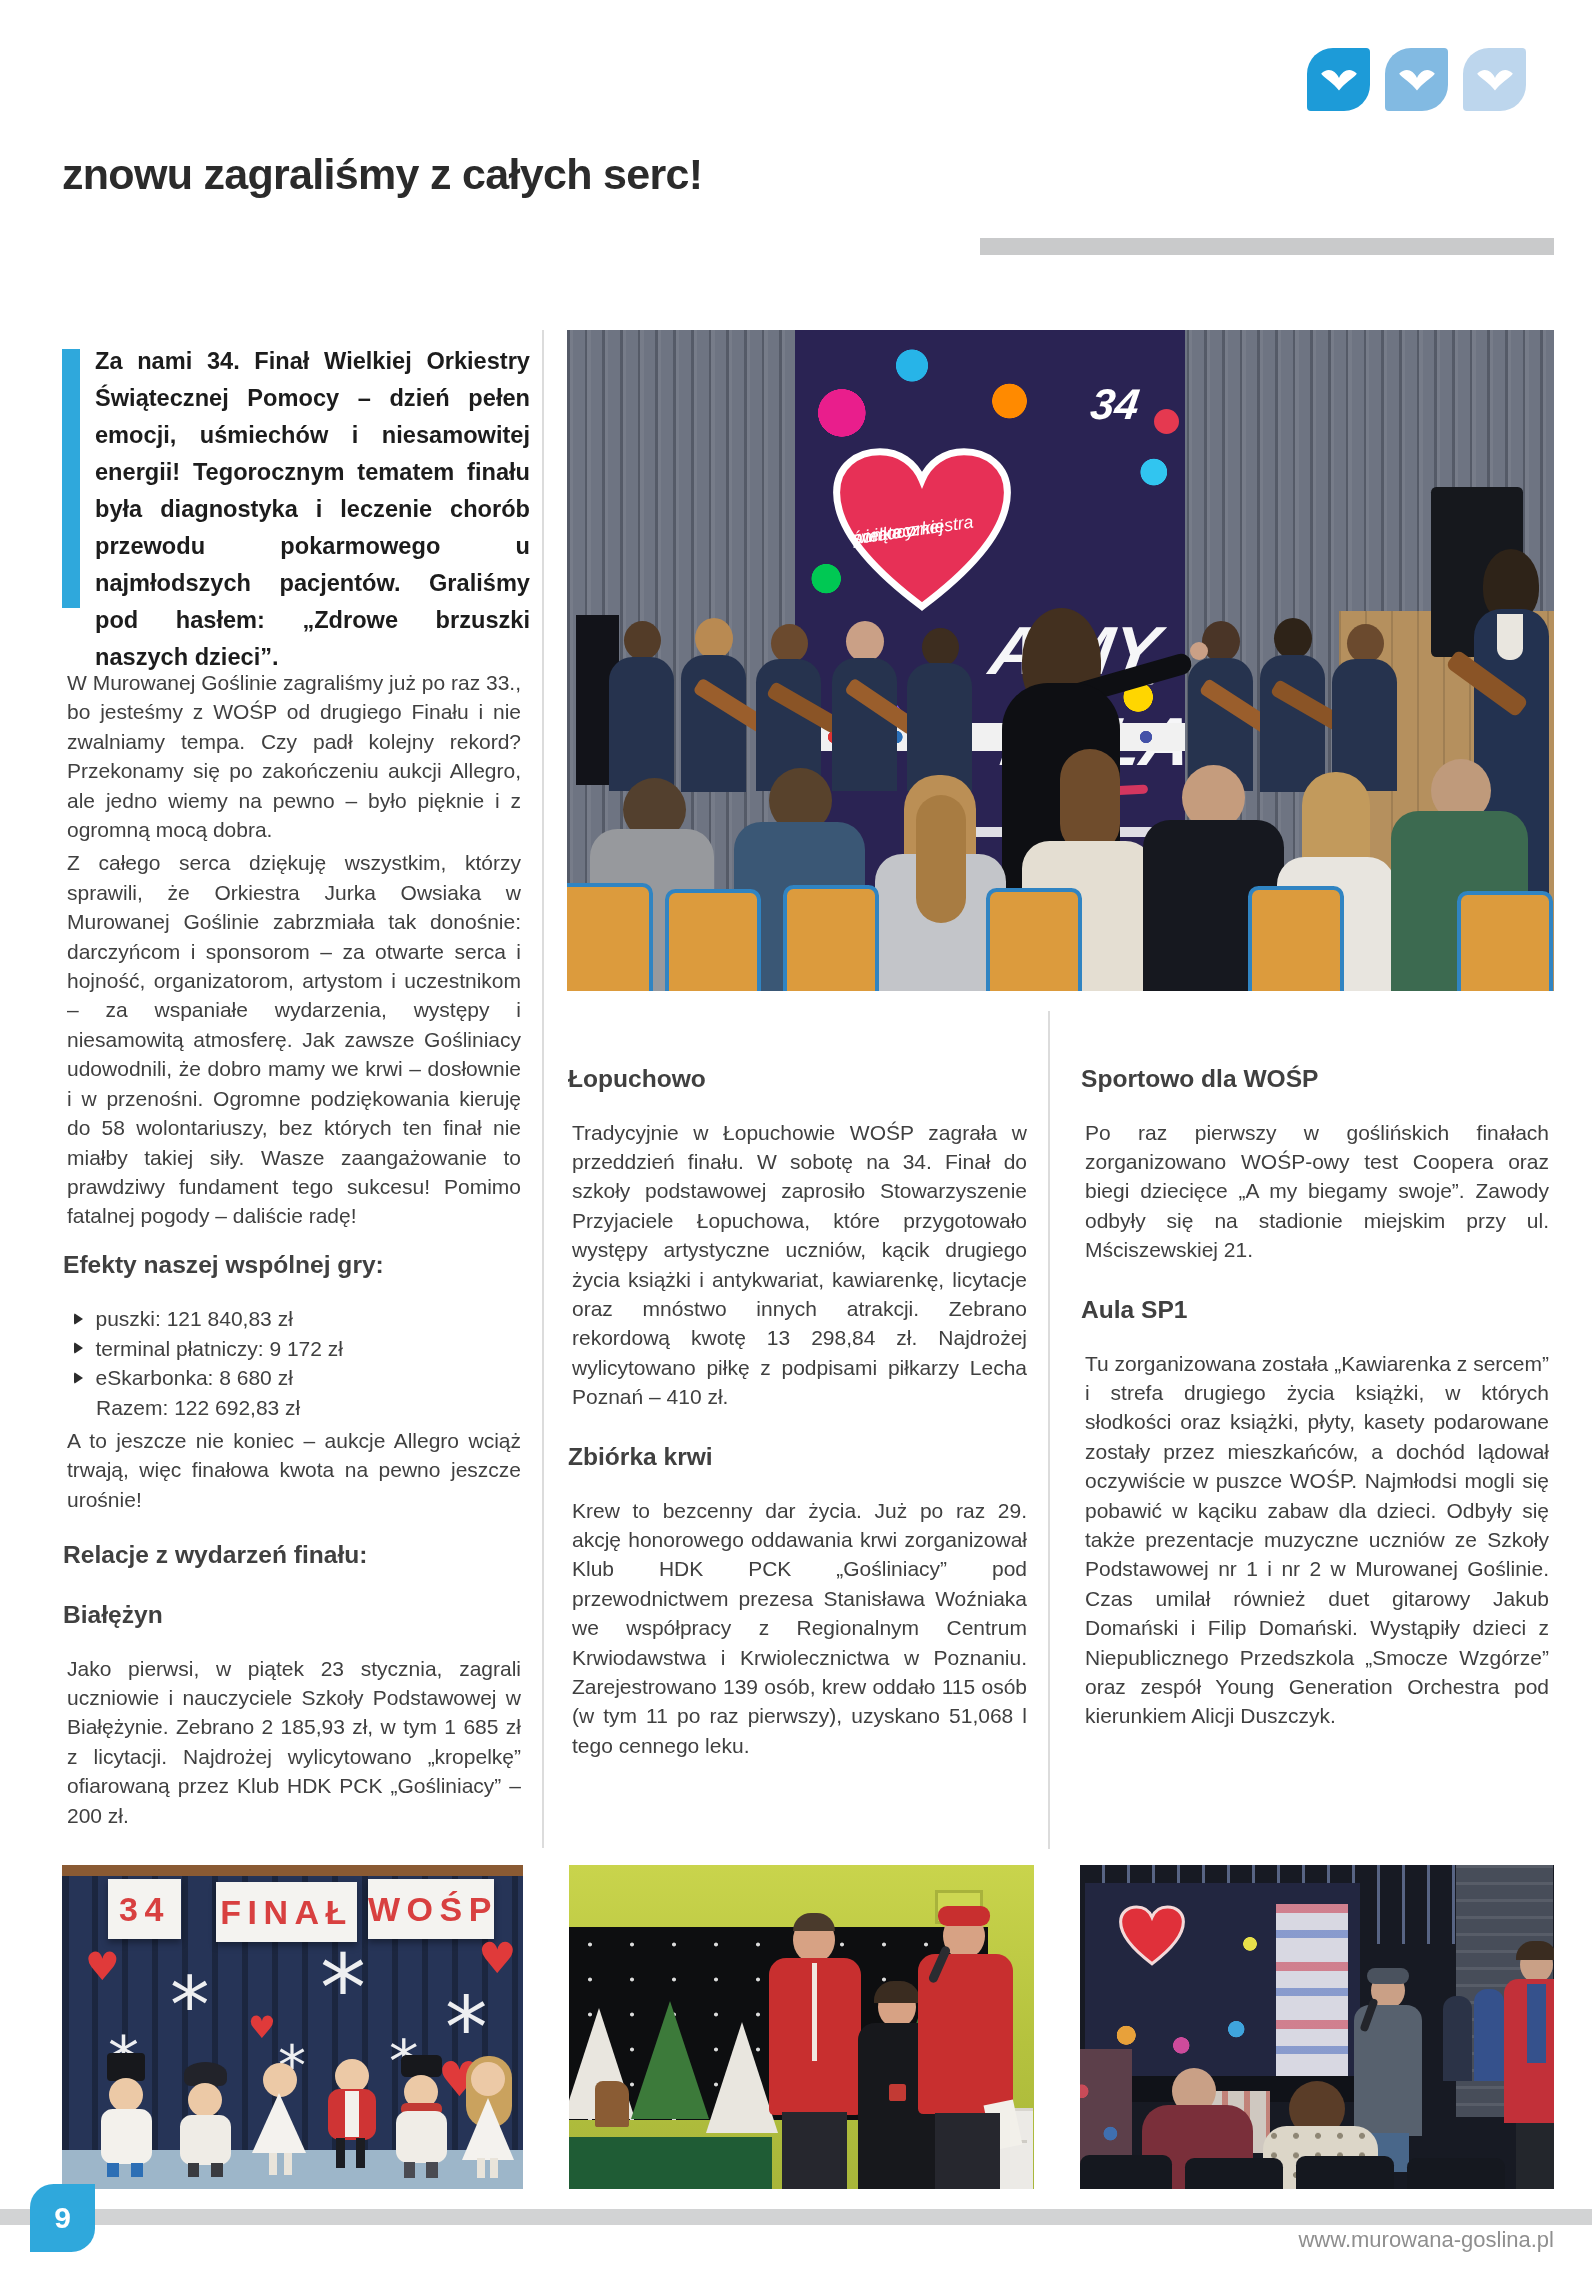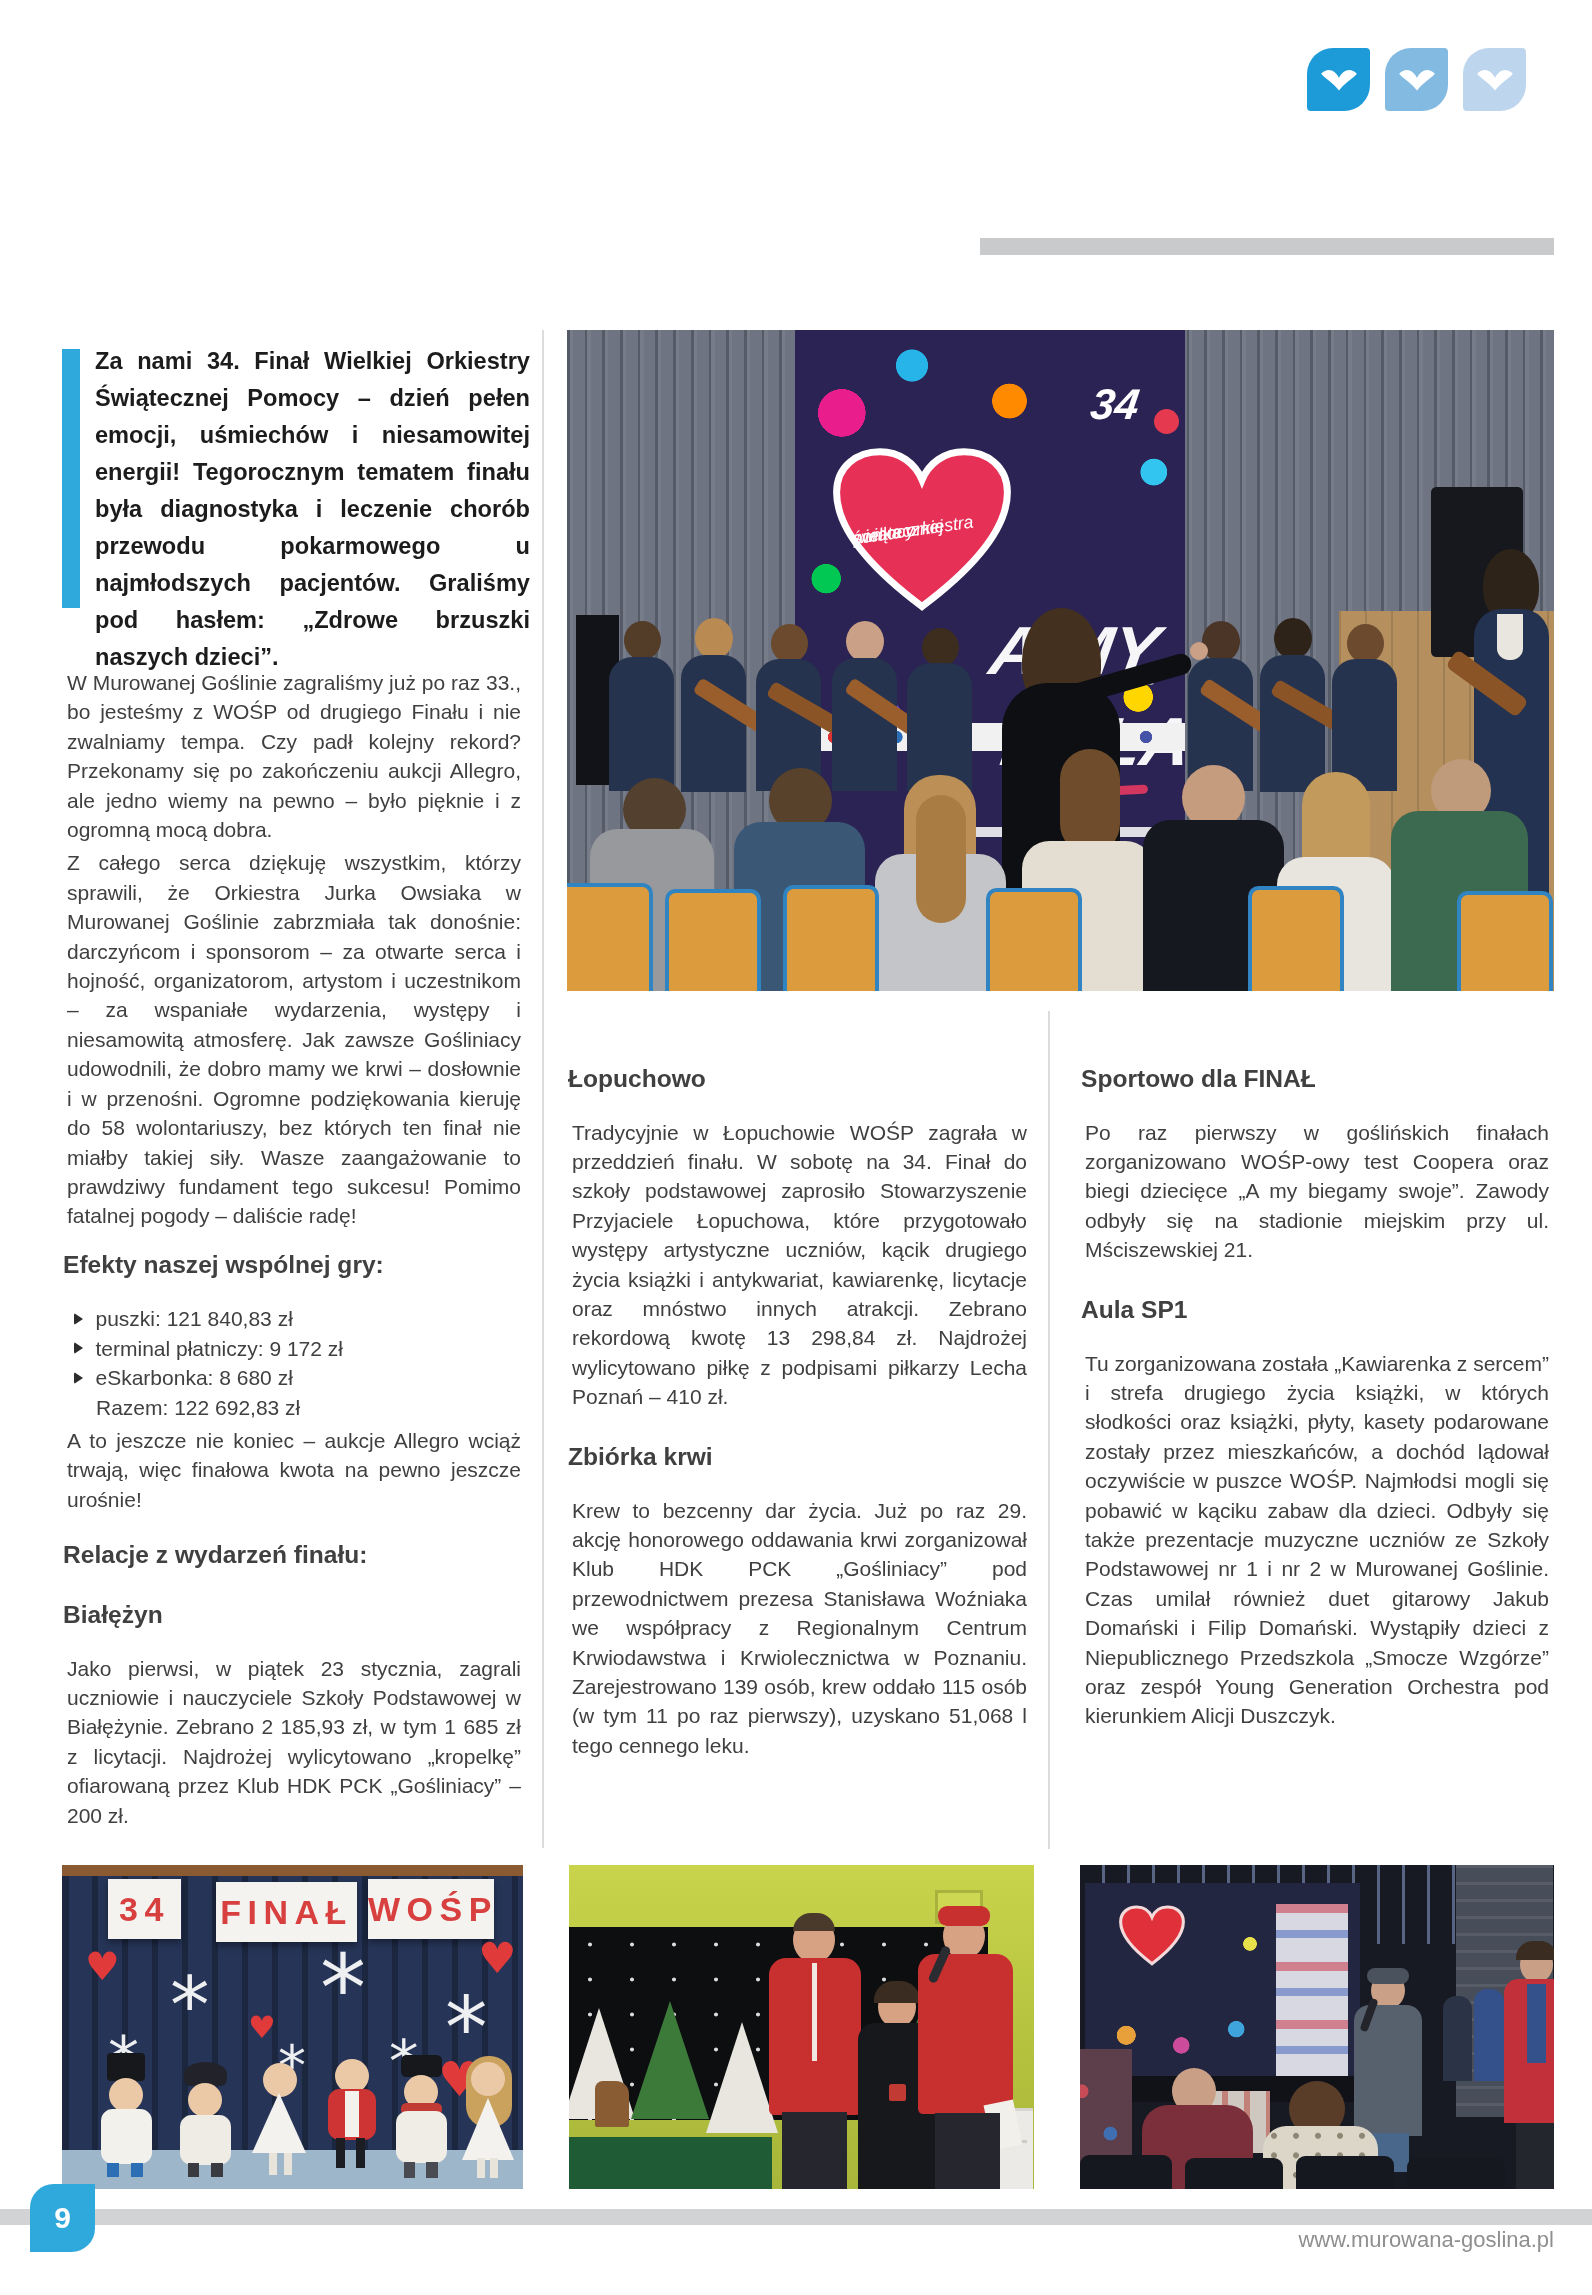--- a/index.html
+++ b/index.html
@@ -125,20 +125,21 @@
         <path fill="#ffffff" d="M6,16 C18,4 32,8 40,24 C48,8 62,4 74,16 C64,28 52,32 40,48 C28,32 16,28 6,16 Z"></path>
       </svg>
   </div>
   <div class="tile" style="left:1463px;background:#bdd6ed">
     <svg width="42" height="30" viewBox="0 0 80 56">
         <path fill="#ffffff" d="M6,16 C18,4 32,8 40,24 C48,8 62,4 74,16 C64,28 52,32 40,48 C28,32 16,28 6,16 Z"></path>
       </svg>
   </div>
 
   <div class="title">
+    <div>znowu zagraliśmy z całych serc!</div>
   </div>
   <div class="graystrip"></div>
 
   <div class="leadbar"></div>
   <div class="lead">Za nami 34. Finał Wielkiej Orkiestry Świątecznej Pomocy – dzień pełen emocji, uśmiechów i niesamowitej energii! Tegorocznym tematem finału była diagnostyka i leczenie chorób przewodu pokarmowego u najmłodszych pacjentów. Graliśmy pod hasłem: „Zdrowe brzuszki naszych dzieci”.</div>
 
   <div class="vline" style="left:542px;top:330px;height:1518px"></div>
   <div class="vline" style="left:1048px;top:1011px;height:838px"></div>
 
   <div class="col" style="left:63px;top:664px;width:462px">
@@ -281,21 +282,21 @@
   </div>
 
   <div class="col" style="left:568px;top:1039px;width:463px">
     <h3>Łopuchowo</h3>
     <p class="mt36">Tradycyjnie w Łopuchowie WOŚP zagrała w przeddzień finału. W sobotę na 34. Finał do szkoły podstawowej zaprosiło Stowarzyszenie Przyjaciele Łopuchowa, które przygotowało występy artystyczne uczniów, kącik drugiego życia książki i antykwariat, kawiarenkę, licytacje oraz mnóstwo innych atrakcji. Zebrano rekordową kwotę 13 298,84 zł. Najdrożej wylicytowano piłkę z podpisami piłkarzy Lecha Poznań – 410 zł.</p>
     <h3 class="mt46">Zbiórka krwi</h3>
     <p class="mt36">Krew to bezcenny dar życia. Już po raz 29. akcję honorowego oddawania krwi zorganizował Klub HDK PCK „Gośliniacy” pod przewodnictwem prezesa Stanisława Woźniaka we współpracy z Regionalnym Centrum Krwiodawstwa i Krwiolecznictwa w Poznaniu. Zarejestrowano 139 osób, krew oddało 115 osób (w tym 11 po raz pierwszy), uzyskano 51,068 l tego cennego leku.</p>
   </div>
 
   <div class="col" style="left:1081px;top:1039px;width:472px">
-    <h3>Sportowo dla FINAŁ</h3>
+    <h3>Sportowo dla WOŚP</h3>
     <p class="mt36">Po raz pierwszy w goślińskich finałach zorganizowano WOŚP-owy test Coopera oraz biegi dziecięce „A my biegamy swoje”. Zawody odbyły się na stadionie miejskim przy ul. Mściszewskiej 21.</p>
     <h3 class="mt46">Aula SP1</h3>
     <p class="mt36">Tu zorganizowana została „Kawiarenka z sercem” i strefa drugiego życia książki, w których słodkości oraz książki, płyty, kasety podarowane zostały przez mieszkańców, a dochód lądował oczywiście w puszce WOŚP. Najmłodsi mogli się pobawić w kąciku zabaw dla dzieci. Odbyły się także prezentacje muzyczne uczniów ze Szkoły Podstawowej nr 1 i nr 2 w Murowanej Goślinie. Czas umilał również duet gitarowy Jakub Domański i Filip Domański. Wystąpiły dzieci z Niepublicznego Przedszkola „Smocze Wzgórze” oraz zespół Young Generation Orchestra pod kierunkiem Alicji Duszczyk.</p>
   </div>
 
   <div class="ph" style="left:62px;top:1865px;width:461px;height:324px">
     <div class="p1-bg"></div>
     <div style="left:0;top:0;width:461px;height:10.5px;background:#8a5a33"></div>
     <div class="card" style="left:46px;top:14.4px;width:73px;height:60px">34</div>
     <div class="card" style="left:154px;top:17px;width:141px;height:60px">FINAŁ</div>

